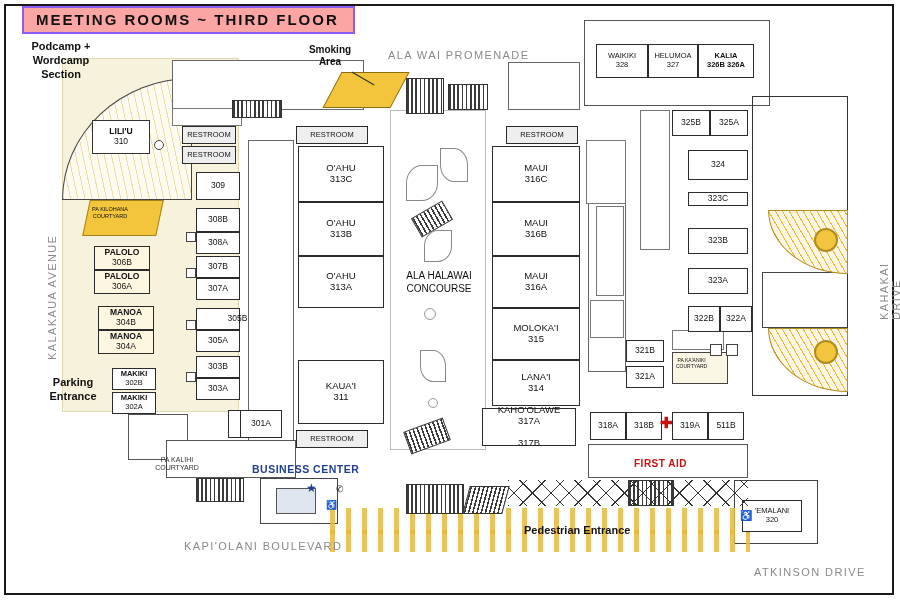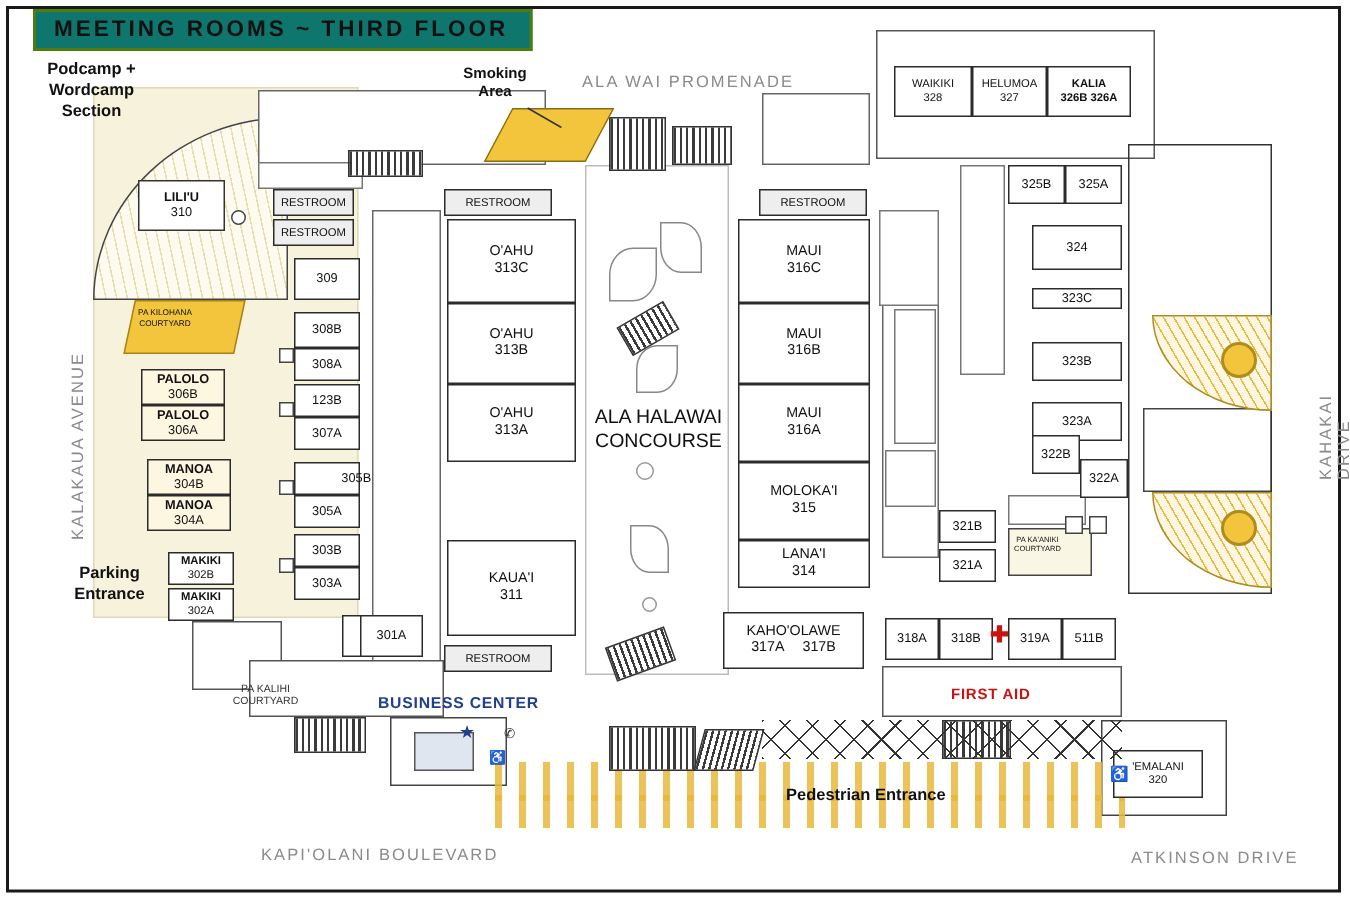--- a/index.html
+++ b/index.html
@@ -15,22 +15,22 @@
     position:absolute;inset:0;
     width:900px;height:601px;
   }
   .frame{
     position:absolute;left:4px;top:4px;width:890px;height:591px;
     border:2px solid #1a1a1a;
     box-sizing:border-box;
   }
   .title-banner{
     position:absolute;left:22px;top:6px;
-    background:#0f766e;
-    border:2px solid #4d7c0f;
+    background:#fca5a5;
+    border:2px solid #8b5cf6;
     padding:3px 14px 4px 12px;
     font-size:15px;font-weight:bold;letter-spacing:2px;
     color:#111;
     z-index:40;
   }
   .lbl{position:absolute;z-index:30;}
   .room{
     position:absolute;
     border:1px solid #2b2b2b;
     background:#ffffff;
@@ -179,21 +179,21 @@
   <div class="room" style="left:196px;top:172px;width:44px;height:28px;">
       <span>309</span>
     </div>
   <div class="room" style="left:196px;top:208px;width:44px;height:24px;">
       <span>308B</span>
     </div>
   <div class="room" style="left:196px;top:232px;width:44px;height:22px;">
       <span>308A</span>
     </div>
   <div class="room" style="left:196px;top:256px;width:44px;height:22px;">
-      <span>123B</span>
+      <span>307B</span>
     </div>
   <div class="room" style="left:196px;top:278px;width:44px;height:22px;">
       <span>307A</span>
     </div>
   <div class="room" style="left:196px;top:308px;width:44px;height:22px;padding-left:39px;">
       <span>305B</span>
     </div>
   <div class="room" style="left:196px;top:330px;width:44px;height:22px;">
       <span>305A</span>
     </div>
@@ -252,30 +252,30 @@
         <div>MAUI</div>
     <div>316A</div>
       </div>
   </div>
   <div class="room big" style="left:492px;top:308px;width:88px;height:52px;">
     <div>
         <div>MOLOKA'I</div>
     <div>315</div>
       </div>
   </div>
-  <div class="room big" style="left:492px;top:360px;width:88px;height:32px;">
+  <div class="room big" style="left:492px;top:360px;width:88px;height:46px;">
     <div>
         <div>LANA'I</div>
     <div>314</div>
       </div>
   </div>
   <div class="room big" style="left:482px;top:408px;width:94px;height:38px;">
     <div>
       <div>KAHO'OLAWE</div>
-      <div style="display:flex;gap:12px;justify-content:center;">
+      <div style="display:flex;gap:12px;justify-content:center;flex-direction:column;">
         <span>317A</span>
         <span>317B</span>
       </div>
     </div>
   </div>
 
   <div class="room thin" style="left:596px;top:44px;width:52px;height:34px;">
     <div>
         <div>WAIKIKI</div>
     <div>328</div>
@@ -305,21 +305,21 @@
     </div>
   <div class="room" style="left:688px;top:192px;width:60px;height:14px;">
       <span>323C</span>
     </div>
   <div class="room" style="left:688px;top:228px;width:60px;height:26px;">
       <span>323B</span>
     </div>
   <div class="room" style="left:688px;top:268px;width:60px;height:26px;">
       <span>323A</span>
     </div>
-  <div class="room" style="left:688px;top:290px;width:32px;height:26px;">
+  <div class="room" style="left:688px;top:306px;width:32px;height:26px;">
       <span>322B</span>
     </div>
   <div class="room" style="left:720px;top:306px;width:32px;height:26px;">
       <span>322A</span>
     </div>
   <div class="room" style="left:626px;top:340px;width:38px;height:22px;">
       <span>321B</span>
     </div>
   <div class="room" style="left:626px;top:366px;width:38px;height:22px;">
       <span>321A</span>
@@ -361,21 +361,21 @@
       <span>RESTROOM</span>
     </div>
   <div class="room thin fill-grey" style="left:506px;top:126px;width:72px;height:18px;">
       <span>RESTROOM</span>
     </div>
   <div class="room thin fill-grey" style="left:296px;top:430px;width:72px;height:18px;">
       <span>RESTROOM</span>
     </div>
 
   <div class="hall" style="left:390px;top:110px;width:96px;height:340px;border-color:#bbb;"></div>
-  <div class="txt" style="left:396px;top:270px;width:86px;text-align:center;font-size:13px;line-height:1.25;">ALA HALAWAI
+  <div class="txt" style="left:396px;top:270px;width:86px;text-align:center;font-size:10px;line-height:1.25;">ALA HALAWAI
 CONCOURSE</div>
 
   <div class="lbl" style="left:406px;top:165px;width:30px;height:34px;border:1px solid #888;border-radius:50% 0 50% 0;"></div>
   <div class="lbl" style="left:440px;top:148px;width:26px;height:32px;border:1px solid #888;border-radius:0 50% 0 50%;"></div>
   <div class="lbl" style="left:424px;top:230px;width:26px;height:30px;border:1px solid #888;border-radius:50% 0 50% 0;"></div>
   <div class="lbl" style="left:420px;top:350px;width:24px;height:30px;border:1px solid #888;border-radius:0 50% 0 50%;"></div>
   <div class="lbl" style="left:424px;top:308px;width:10px;height:10px;border:1px solid #999;border-radius:50%;"></div>
   <div class="lbl" style="left:428px;top:398px;width:8px;height:8px;border:1px solid #999;border-radius:50%;"></div>
 
   <div class="stairs" style="left:414px;top:208px;width:34px;height:20px;transform:rotate(-30deg);"></div>
@@ -437,21 +437,21 @@
   <div class="corridor" style="left:128px;top:414px;width:58px;height:44px;border-color:#555;"></div>
   <div class="txt" style="left:142px;top:456px;width:70px;text-align:center;font-size:7px;line-height:1.2;color:#333;">PA KALIHI
 COURTYARD</div>
 
   <div class="txt bold" style="left:16px;top:40px;width:90px;text-align:center;font-size:11px;line-height:1.25;">Podcamp +
 Wordcamp
 Section</div>
 
   <div class="txt grey spaced vert" style="left:46px;top:360px;font-size:11px;color:#8a8a8a;">KALAKAUA AVENUE</div>
   <div class="txt grey spaced vert" style="left:878px;top:320px;font-size:11px;color:#8a8a8a;">KAHAKAI DRIVE</div>
-  <div class="txt grey spaced" style="left:174px;top:540px;font-size:11px;color:#8a8a8a;margin-top:24px;">KAPI'OLANI BOULEVARD</div>
+  <div class="txt grey spaced" style="left:184px;top:540px;font-size:11px;color:#8a8a8a;">KAPI'OLANI BOULEVARD</div>
   <div class="txt grey spaced" style="left:754px;top:566px;font-size:11px;color:#8a8a8a;">ATKINSON DRIVE</div>
 
   <div class="hall" style="left:586px;top:140px;width:40px;height:64px;border-color:#777;"></div>
   <div class="hall" style="left:596px;top:206px;width:28px;height:90px;border-color:#777;"></div>
   <div class="hall" style="left:640px;top:110px;width:30px;height:140px;border-color:#777;"></div>
   <div class="hall" style="left:590px;top:300px;width:34px;height:38px;border-color:#777;"></div>
   <div class="hall" style="left:672px;top:330px;width:52px;height:20px;border-color:#777;"></div>
   <div class="hall" style="left:588px;top:444px;width:160px;height:34px;border-color:#555;"></div>
   <div class="hall" style="left:172px;top:108px;width:70px;height:18px;border-color:#777;"></div>
   <div class="hall" style="left:166px;top:440px;width:130px;height:38px;border-color:#555;"></div>

